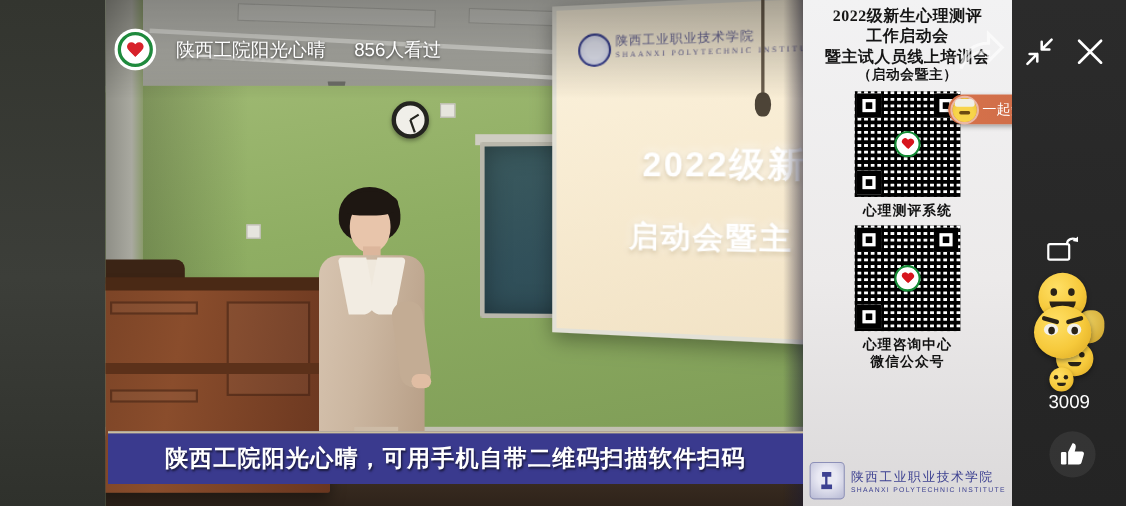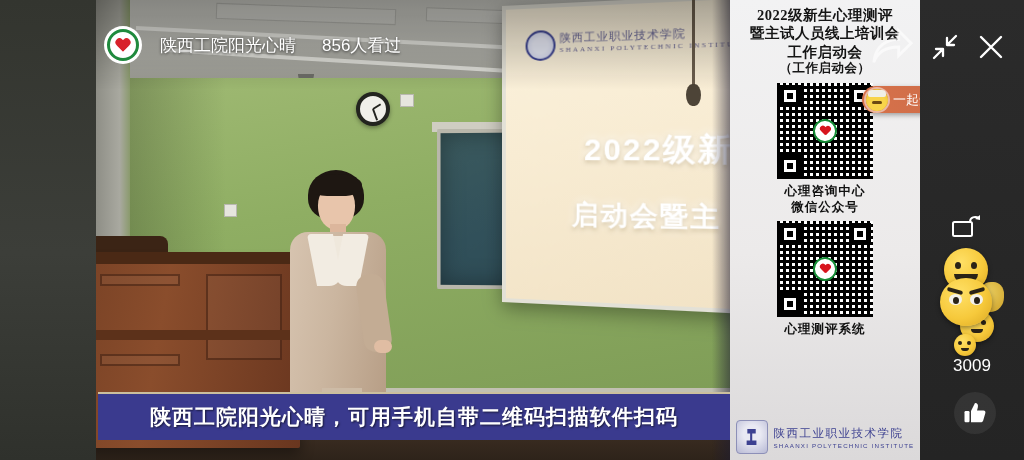--- a/index.html
+++ b/index.html
@@ -509,51 +509,51 @@
       <div class="ring"></div>
       <div class="heart"></div>
     </div>
     <div class="ch-name">陕西工院阳光心晴</div>
     <div class="ch-views">856人看过</div>
   </div>
 
   <div class="panel">
     <div class="panel-title">
       <div>2022级新生心理测评</div>
+      <div>工作启动会</div>
       <div>暨主试人员线上培训会</div>
-      <div>工作启动会</div>
-      <div class="sub">（工作启动会）</div>
+      <div class="sub">（启动会暨主）</div>
     </div>
 
     <div class="qr-block">
       <div class="qr">
         <div class="finder f-tl"></div>
           <div class="finder f-tr"></div>
           <div class="finder f-bl"></div>
         <div class="qlogo">
             <div class="h2"></div>
           </div>
       </div>
       <div class="qr-label">
-        <div>心理咨询中心</div>
-        <div>微信公众号</div>
+        <div>心理测评系统</div>
       </div>
     </div>
 
     <div class="qr-block">
       <div class="qr">
         <div class="finder f-tl"></div>
           <div class="finder f-tr"></div>
           <div class="finder f-bl"></div>
         <div class="qlogo">
             <div class="h2"></div>
           </div>
       </div>
       <div class="qr-label">
-        <div>心理测评系统</div>
+        <div>心理咨询中心</div>
+        <div>微信公众号</div>
       </div>
     </div>
 
     <svg class="share-arrow" viewBox="0 0 48 48">
       <path d="M6 40 C8 22 20 16 32 16 L32 7 L45 20 L32 33 L32 24 C20 24 10 29 6 40 Z" fill="none" stroke="#ffffff" stroke-width="3" opacity="0.95"></path>
     </svg>
 
     <div class="panel-foot">
       <div class="foot-logo"></div>
       <div class="foot-text">

